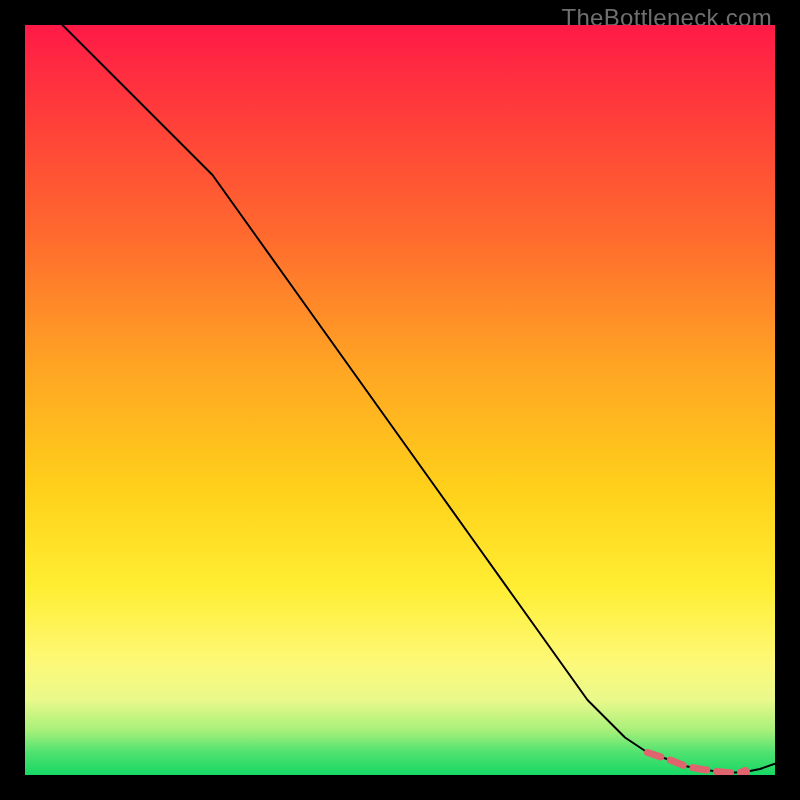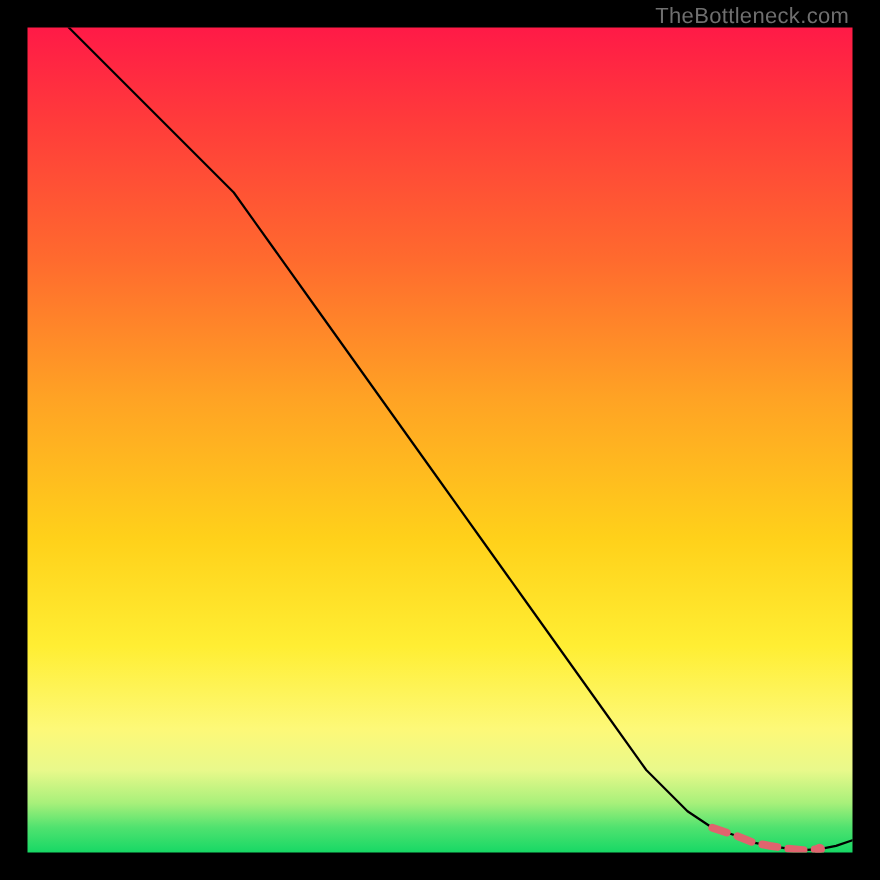--- a/index.html
+++ b/index.html
@@ -37,21 +37,21 @@
       #a8f07a 94%,
       #4fe26f 97%,
       #17d865 100%
     );
   }
   .watermark {
     position: absolute;
     top: 4px;
     right: 28px;
     color: #6f6f6f;
-    font-size: 20px;
+    font-size: 24px;
     font-weight: 500;
     letter-spacing: 0.3px;
   }
   svg.overlay {
     position: absolute;
     left: 0;
     top: 0;
     width: 750px;
     height: 750px;
     pointer-events: none;

